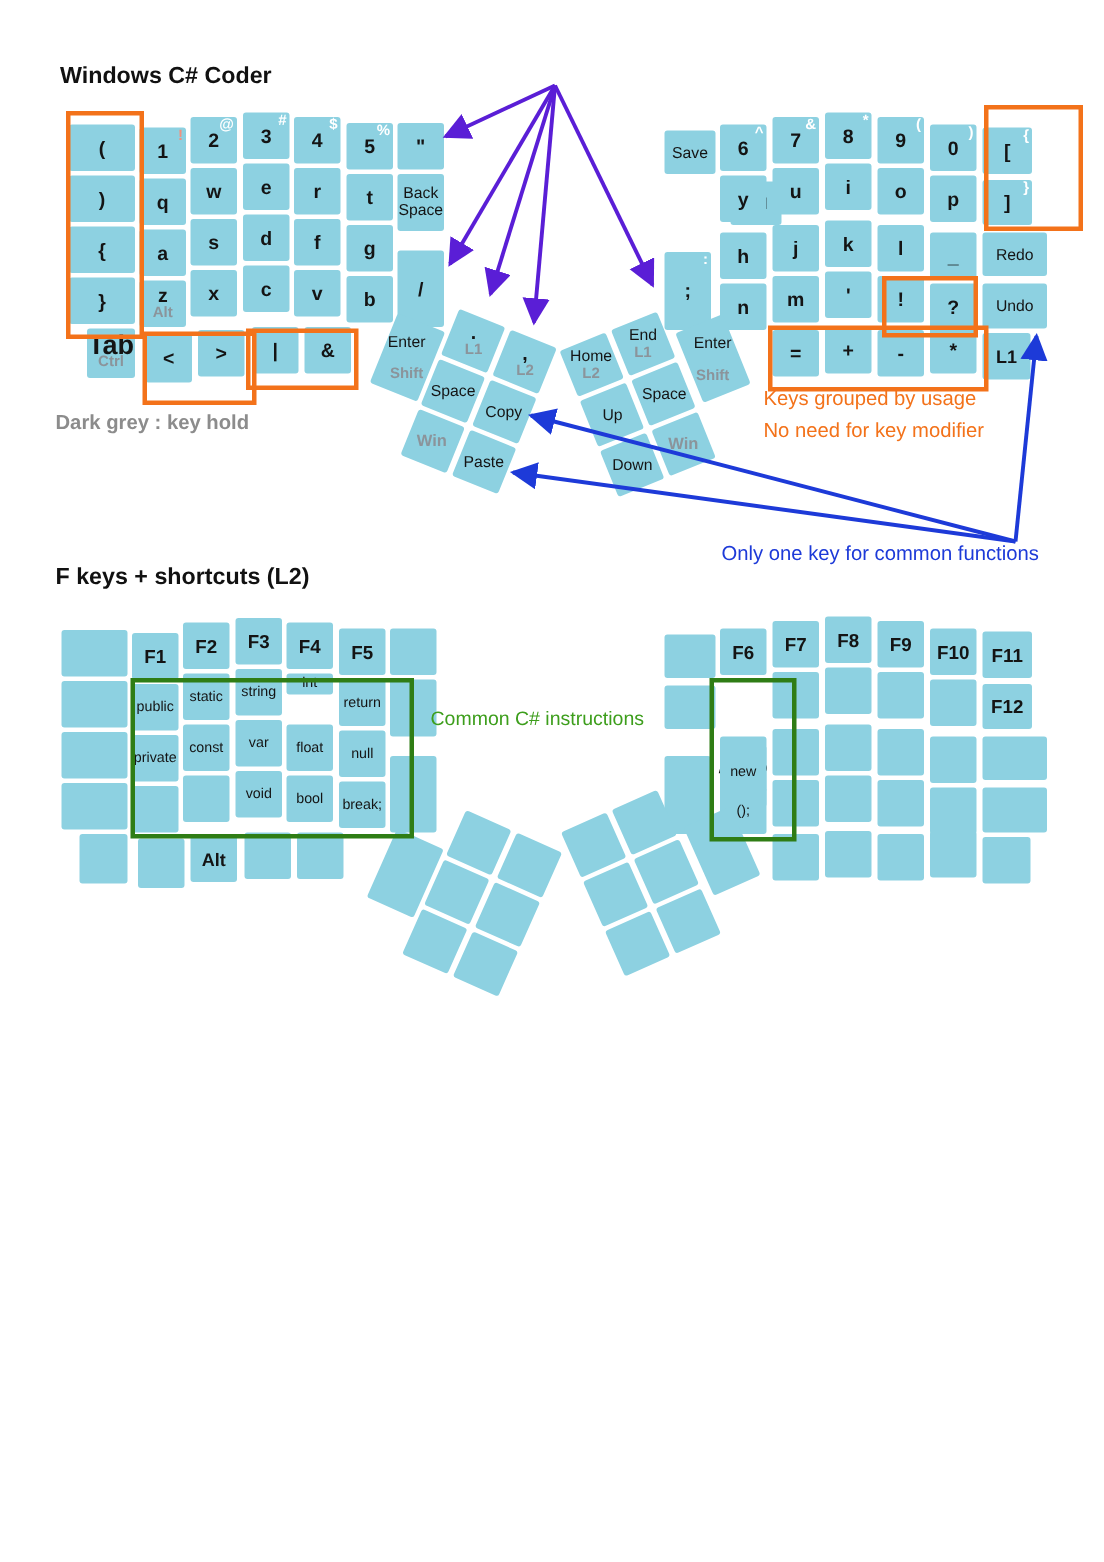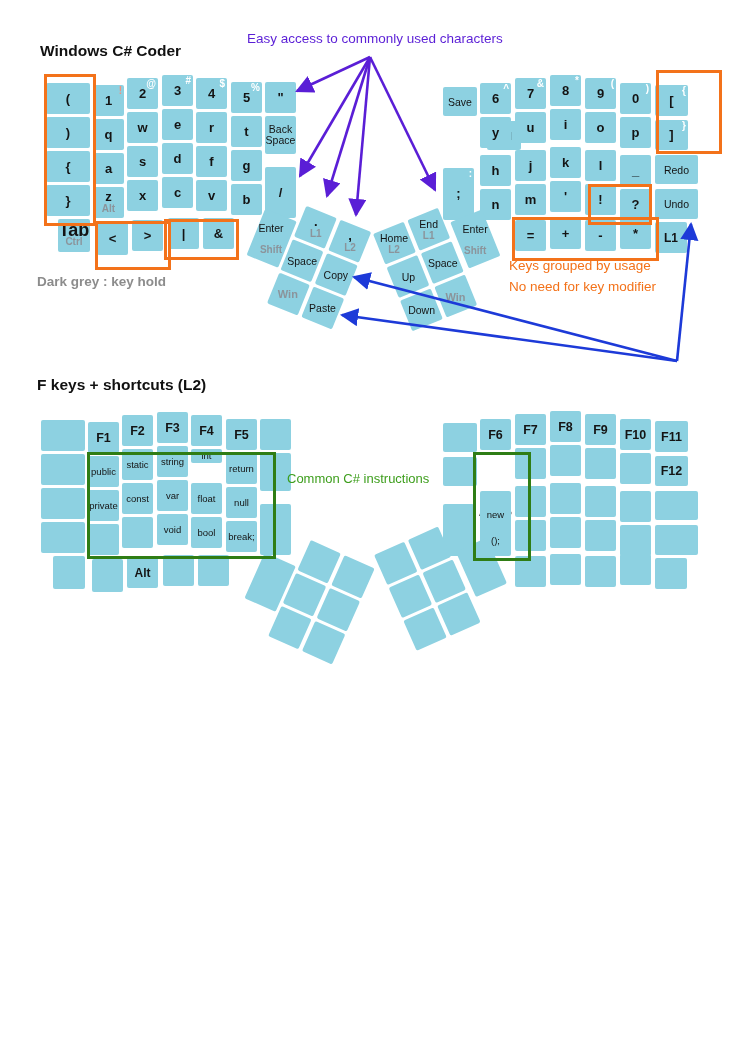--- a/index.html
+++ b/index.html
@@ -41,24 +41,24 @@
   .annot-box { position:absolute; border-width:3px; border-style:solid; background:transparent; z-index:40; }
   #arrow-layer { position:absolute; left:0; top:0; z-index:50; pointer-events:none; }
 </style>
 </head>
 <body>
 
 <div id="canvas">
   <div id="title-top" class="heading">Windows C# Coder</div>
   <div id="title-bottom" class="heading">F keys + shortcuts (L2)</div>
 
-  <div id="note-purple" class="note" style="color: rgb(90, 30, 214);">Easy access to commonly used characters</div>
   <div id="note-grey" class="note" style="color: rgb(140, 140, 140);">Dark grey : key hold</div>
   <div id="note-orange1" class="note" style="color: rgb(243, 114, 26);">Keys grouped by usage</div>
   <div id="note-orange2" class="note" style="color: rgb(243, 114, 26);">No need for key modifier</div>
+  <div id="note-blue" class="note" style="color: rgb(29, 58, 216);">Only one key for common functions</div>
   <div id="note-green" class="note" style="color: rgb(61, 158, 28);">Common C# instructions</div>
 
   <div id="kb">
       <div class="cluster" style="left: 0px; top: 0px;">
         <div class="key ch" style="left: 46px; top: 83px; width: 44px; height: 31px;">
           <span class="klabel">
             <span class="main">(</span>
           </span>
         </div>
         <div class="key ch" style="left: 46px; top: 117px; width: 44px; height: 31px;">

